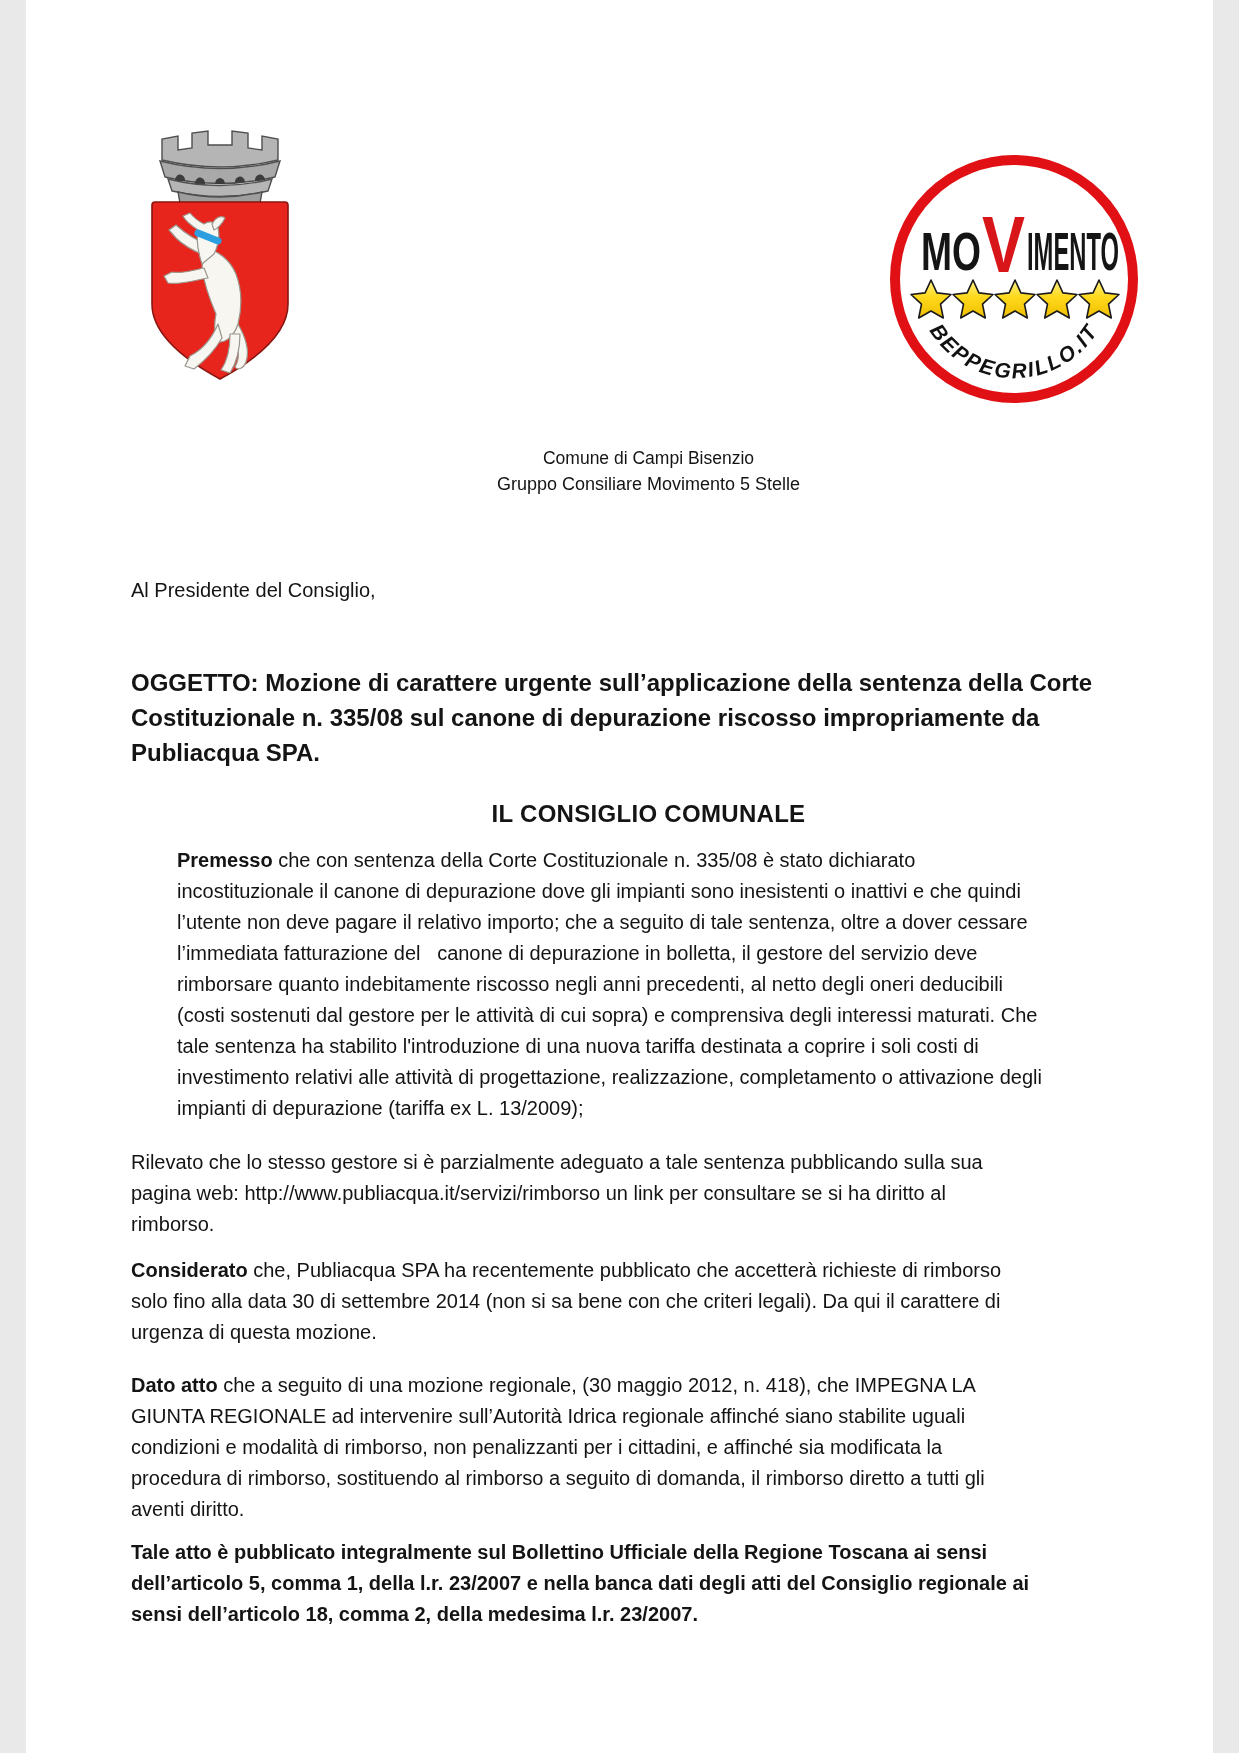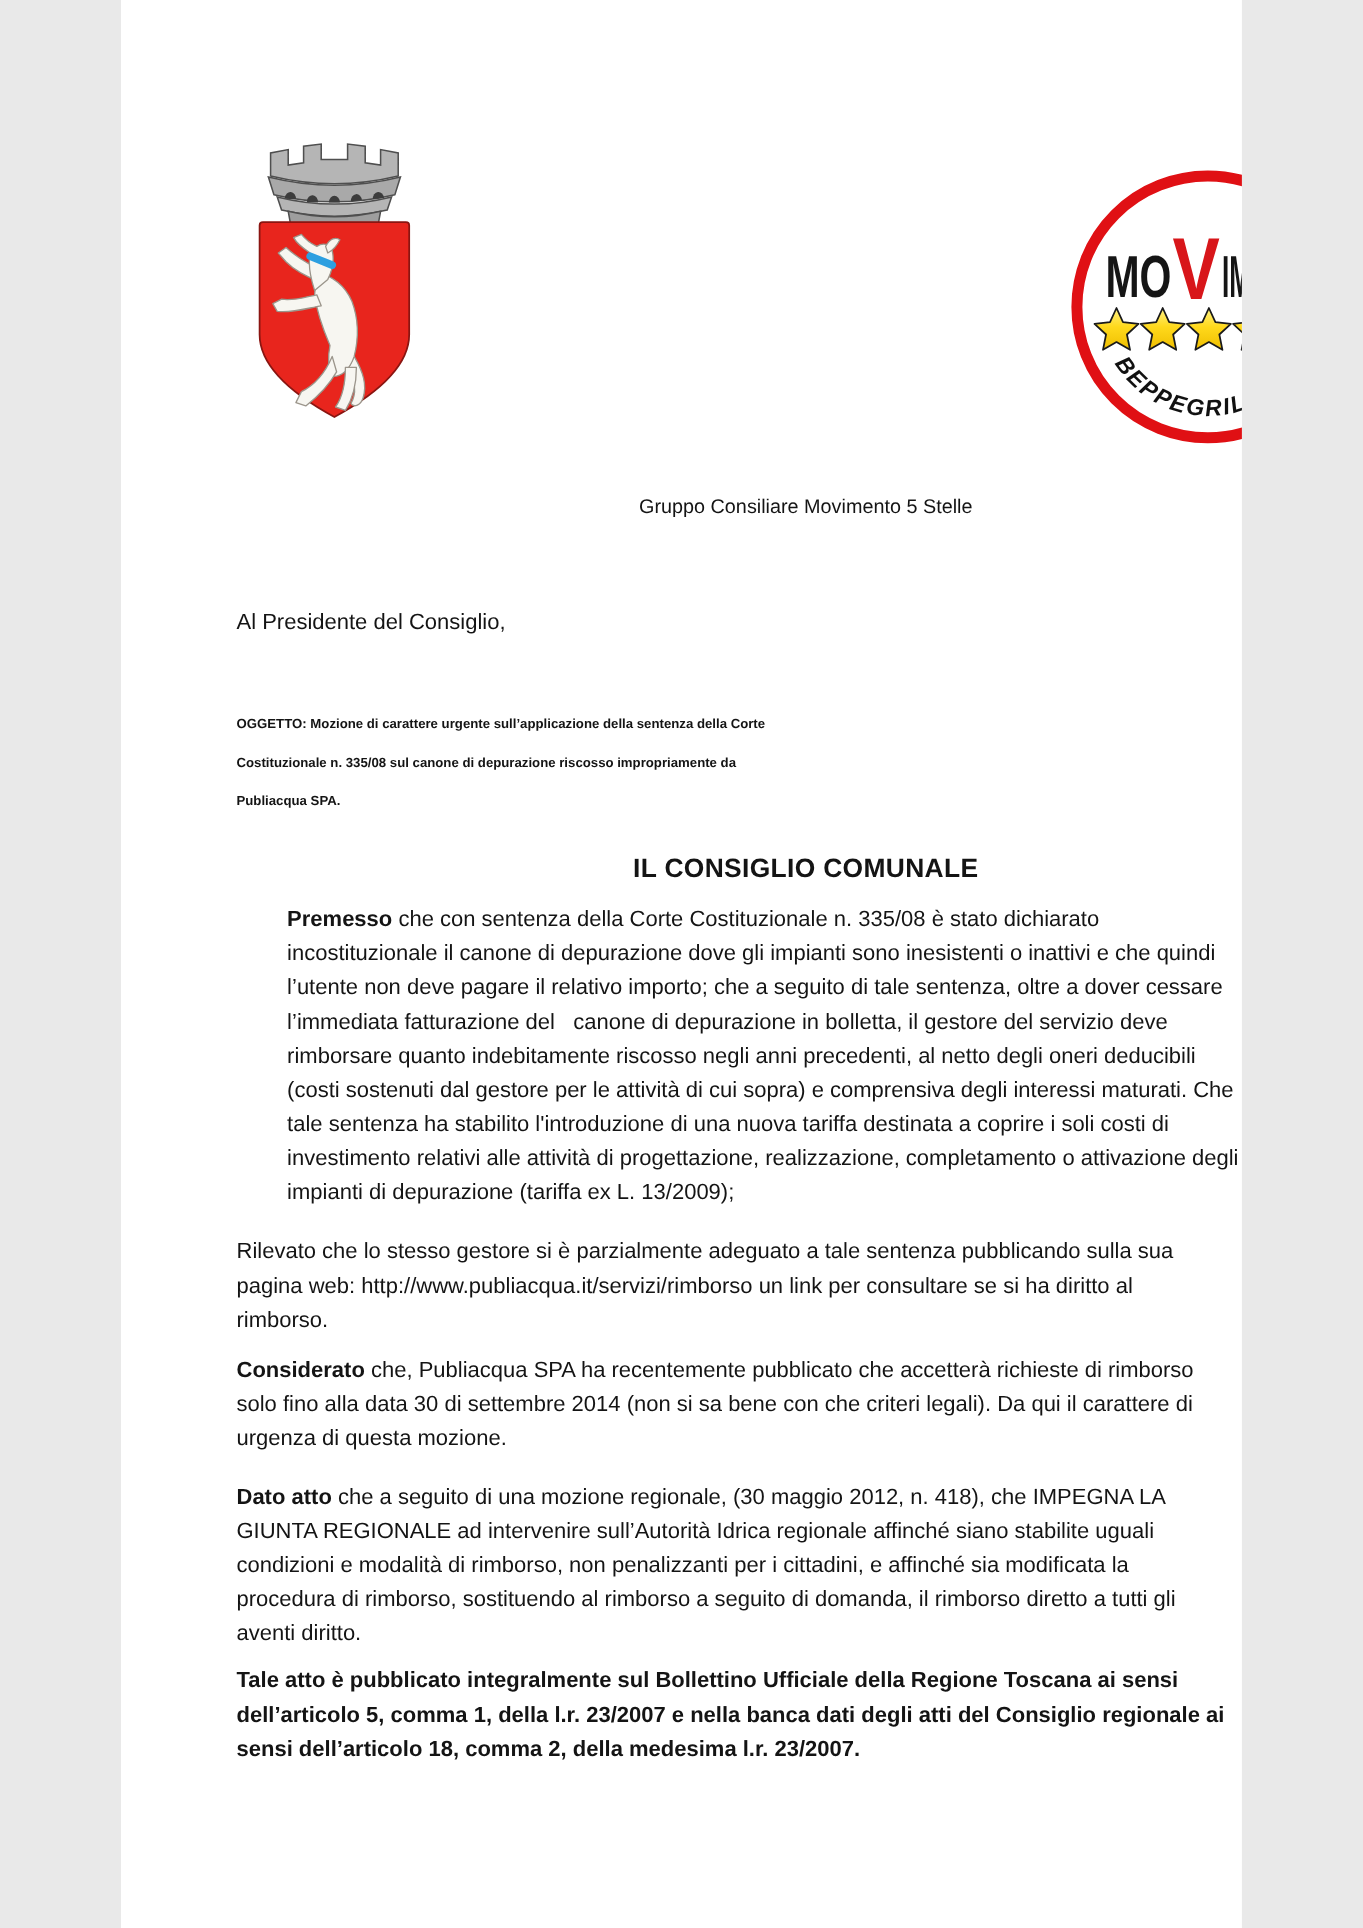--- a/index.html
+++ b/index.html
@@ -1,34 +1,34 @@
 <!DOCTYPE html>
 <html><head>
 <meta charset="utf-8">
 <style>
   html,body{margin:0;padding:0;background:#e9e9e9;}
   .page{
     position:relative;
-    width:1019px;height:1753px;
+    width:1187px;height:1753px;
     margin:0 auto;
     background:#ffffff;
     font-family:"Liberation Sans",sans-serif;
     color:#141414;
     overflow:hidden;
   }
   
   .coat{position:absolute;left:116px;top:128px;width:156px;height:260px;}
   .m5s{position:absolute;left:855px;top:146px;width:266px;height:266px;}
   
   .doc{position:absolute;left:105px;top:0;width:1035px;}
   .org{margin-top:446px;text-align:center;}
   .org-line1{font-size:17.5px;line-height:24px;}
   .org-line2{font-size:18px;line-height:28px;}
   .recipient{margin-top:77px;font-size:20px;line-height:31px;}
-  .subject{margin-top:59px;font-weight:bold;font-size:12px;line-height:35px;}
+  .subject{margin-top:59px;font-weight:bold;font-size:24px;line-height:35px;}
   .heading{margin-top:28px;font-weight:bold;font-size:24px;line-height:31px;text-align:center;letter-spacing:.3px;}
   .para{font-size:20px;line-height:31px;}
   .pline{display:block;white-space:pre;}
   .mt16{margin-top:16px;margin-left:46px;}
   .mt23{margin-top:23px;}
   .mt15{margin-top:15px;}
   .mt22{margin-top:22px;}
   .mt12{margin-top:12px;font-weight:bold;}
   b{font-weight:bold;}
 </style>
@@ -100,20 +100,21 @@
 
       <text font-family="Liberation Sans, sans-serif" font-weight="bold" font-style="italic" font-size="21" letter-spacing="2" fill="#111111">
         <textPath href="#bgArc" startOffset="50%" text-anchor="middle">BEPPEGRILLO.IT</textPath>
       </text>
     </svg>
   </div>
 
   <div class="doc">
 
     <div class="org">
+      <div class="org-line1">Comune di Campi Bisenzio</div>
       <div class="org-line2">Gruppo Consiliare Movimento 5 Stelle</div>
     </div>
 
     <div class="recipient">Al Presidente del Consiglio,</div>
 
     <div class="subject">
       <span class="pline">OGGETTO: Mozione di carattere urgente sull’applicazione della sentenza della Corte</span>
       <span class="pline">Costituzionale n. 335/08 sul canone di depurazione riscosso impropriamente da</span>
       <span class="pline">Publiacqua SPA.</span>
     </div>

